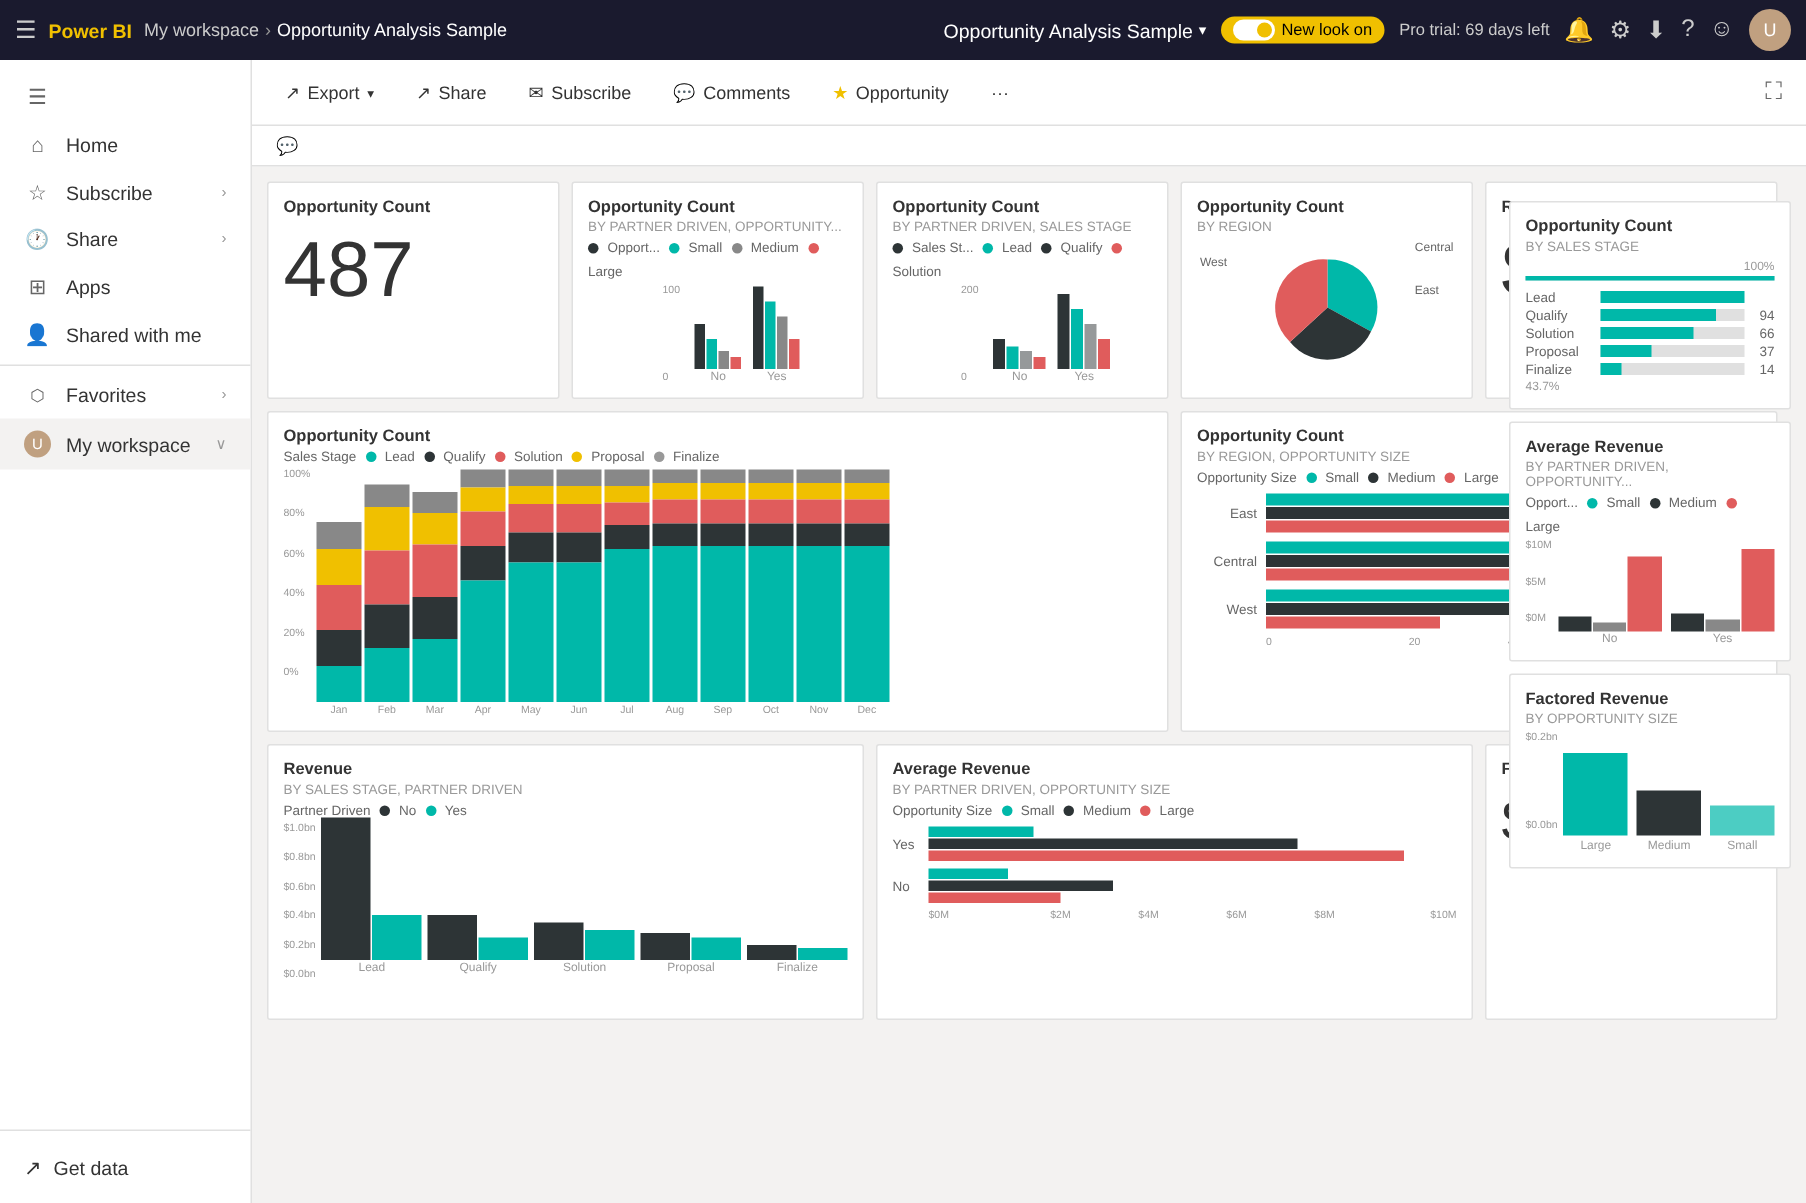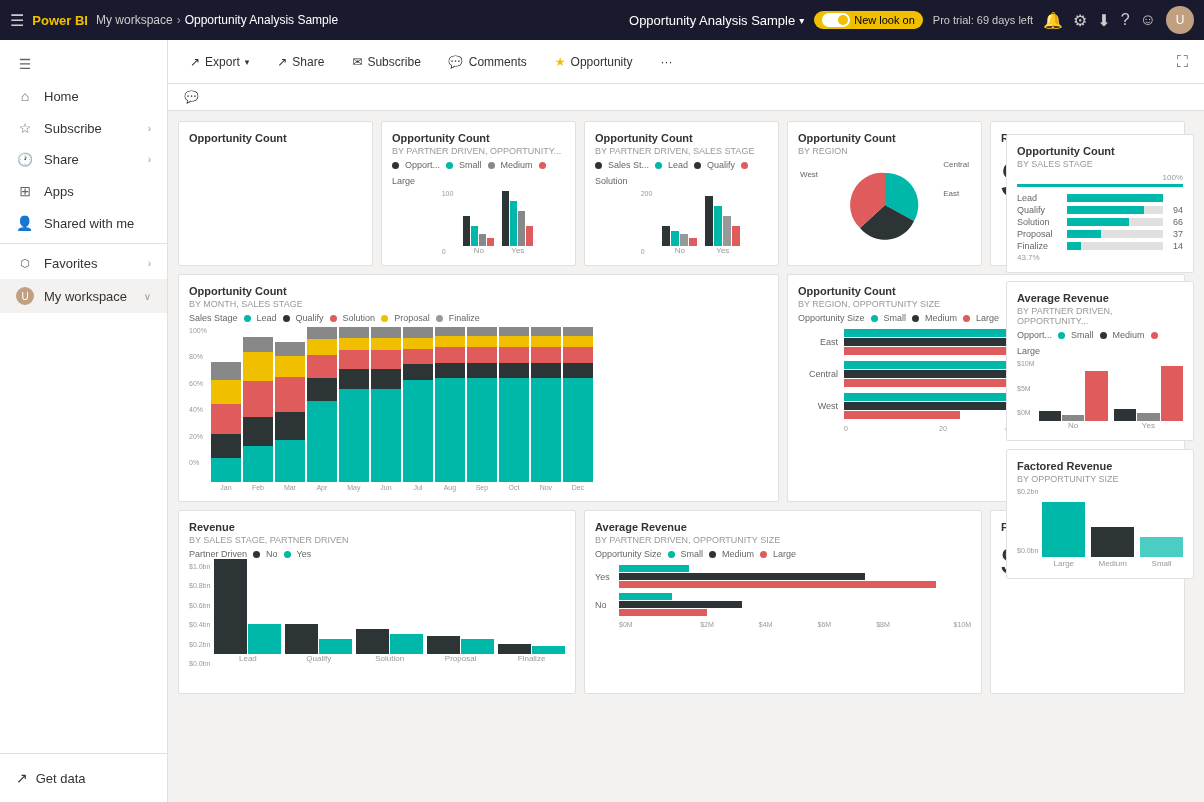--- a/index.html
+++ b/index.html
@@ -257,20 +257,21 @@
   </div>
 
   <div class="qna-bar">
     <span style="color:#999;">💬</span>
   </div>
 
   <div class="dashboard">
 
     <div class="card" style="grid-column:span 1;grid-row:span 1;">
       <div class="card-title">Opportunity Count</div>
+      <div class="card-big-number">487</div>
     </div>
 
     <div class="card" style="grid-column:span 1;">
       <div class="card-title">Opportunity Count</div>
       <div class="card-subtitle">BY PARTNER DRIVEN, OPPORTUNITY...</div>
       <div class="legend">
         <span class="legend-dot c-dark"></span>
           <span>Opport...</span>
         <span class="legend-dot c-teal"></span>
           <span>Small</span>
@@ -369,21 +370,20 @@
       </div>
     </div>
 
     <div class="card" style="grid-column:span 1;">
       <div class="card-title">Revenue</div>
       <div class="card-big-number">$2bn</div>
     </div>
 
     <div class="card" style="grid-column:span 3;grid-row:span 1;">
       <div class="card-title">Opportunity Count</div>
-      <div class="card-subtitle">BY MONTH, SALES STAGE</div>
       <div class="legend" style="margin-bottom:4px;">
         <span>Sales Stage</span>
         <span class="legend-dot c-teal"></span>
           <span>Lead</span>
         <span class="legend-dot c-dark"></span>
           <span>Qualify</span>
         <span class="legend-dot c-red"></span>
           <span>Solution</span>
         <span class="legend-dot c-yellow"></span>
           <span>Proposal</span>

